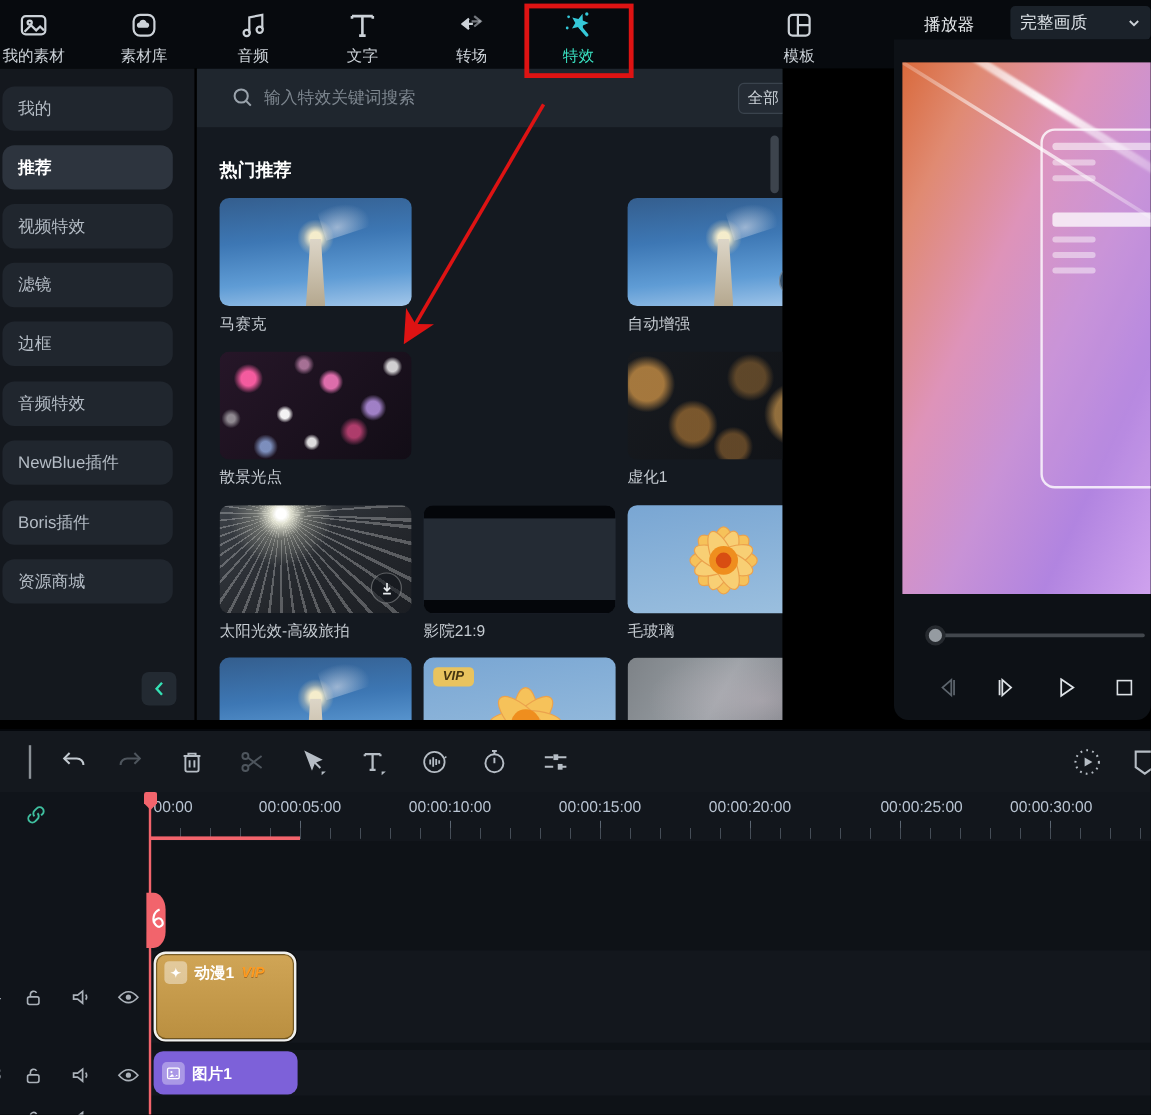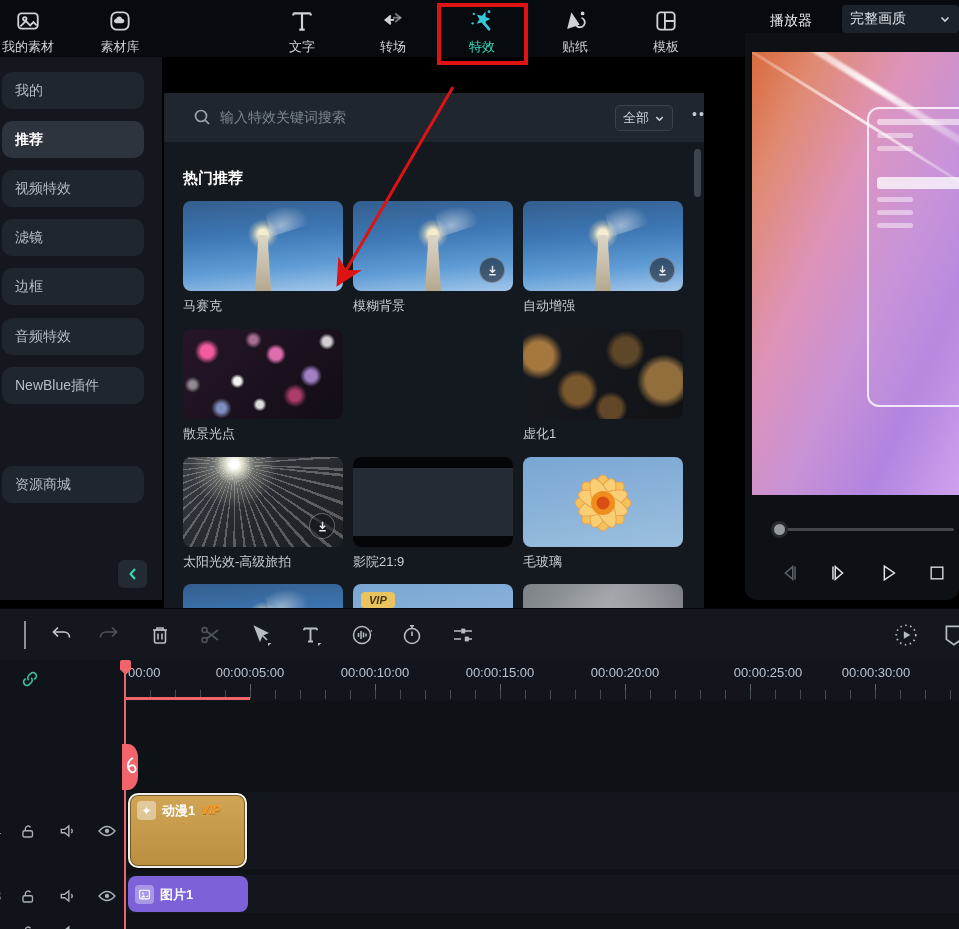--- a/index.html
+++ b/index.html
@@ -30,22 +30,22 @@
       border-radius:10px; display:flex; align-items:center; padding-left:13px;
       color:#b4bcc5; font-size:14px; cursor:pointer; }
   .side-item.active { background:#2d343e; color:#fff; font-weight:bold; }
   .s0{top:15px}.s1{top:64px}.s2{top:113px}.s3{top:162px}.s4{top:211px}
   .s5{top:261px}.s6{top:310px}.s7{top:360px}.s8{top:409px}
   .collapse-btn { position:absolute; left:118px; top:503px; width:29px; height:28px;
       background:#232a32; border-radius:6px; display:flex; align-items:center;
       justify-content:center; cursor:pointer; }
 
   
-  .effects-panel { position:absolute; left:164px; top:57px; width:540px; height:543px;
-      background:#141920; overflow:hidden;margin-top:36px; }
+  .effects-panel { position:absolute; left:164px; top:57px; width:488px; height:543px;
+      background:#141920; overflow:hidden; }
   .search-row { position:absolute; left:0; top:0; width:576px; height:49px; background:#1f262e; }
   .search-icon { position:absolute; left:28px; top:14px; }
   .search-input { position:absolute; left:56px; top:10px; width:340px; height:28px;
       background:transparent; border:none; outline:none; color:#b8bfc7; font-size:14px;
       font-family:inherit; }
   .search-input::placeholder { color:#7d868f; }
   .filter-pill { position:absolute; left:451px; top:12px; width:58px; height:26px;
       background:#242b34; border:1px solid #3a434d; border-radius:5px; display:flex;
       align-items:center; justify-content:space-between; padding:0 7px;
       color:#ced4da; font-size:13px; cursor:pointer; }
@@ -216,20 +216,30 @@
     </div>
     <div class="nav-tab nt1">
       <div class="nicon">
         <svg class="ic" width="26" height="26" viewBox="0 0 24 24" fill="none" stroke="#ccd2d8" stroke-width="1.7">
           <rect x="4" y="4" width="16" height="16" rx="5"></rect>
             <path d="M8.5 14c-1.2 0-2-.9-2-2s.9-2 2-2c.2-1.4 1.6-2.4 3.1-2.2 1.2.2 2.1 1 2.3 2.2 1.2 0 2.1.9 2.1 2s-.9 2-2 2z" fill="#ccd2d8" stroke="none"></path>
         </svg>
       </div>
       <div class="nlabel">素材库</div>
     </div>
+    <div class="nav-tab nt2">
+      <div class="nicon">
+        <svg class="ic" width="26" height="26" viewBox="0 0 24 24" fill="none" stroke="#ccd2d8" stroke-width="1.7">
+          <path d="M9 18V6l10-2v11"></path>
+            <circle cx="7" cy="18" r="2.4"></circle>
+            <circle cx="17" cy="15.5" r="2.4"></circle>
+        </svg>
+      </div>
+      <div class="nlabel">音频</div>
+    </div>
     <div class="nav-tab nt3">
       <div class="nicon">
         <svg class="ic" width="26" height="26" viewBox="0 0 24 24" fill="none" stroke="#ccd2d8" stroke-width="2">
           <path d="M4 5h16M4 5v2M20 5v2M12 5v15M9.5 20h5"></path>
         </svg>
       </div>
       <div class="nlabel">文字</div>
     </div>
     <div class="nav-tab nt4">
       <div class="nicon">
@@ -247,30 +257,20 @@
         <svg class="ic" width="28" height="28" viewBox="0 0 24 24">
           <polygon points="12,3 14,8.5 19.5,9 15.5,12.7 16.8,18.2 12,15.2 7.2,18.2 8.5,12.7 4.5,9 10,8.5" fill="#35c8d8" transform="rotate(18 12 12) scale(.82) translate(3 1)"></polygon>
           <path d="M13 13l5 6" stroke="#35c8d8" stroke-width="2.4" stroke-linecap="round"></path>
           <circle cx="5" cy="6" r="1" fill="#35c8d8"></circle>
             <circle cx="18" cy="4" r="1.2" fill="#35c8d8"></circle>
             <circle cx="4" cy="14" r="1" fill="#35c8d8"></circle>
         </svg>
       </div>
       <div class="nlabel">特效</div>
     </div>
-    <div class="nav-tab nt6">
-      <div class="nicon">
-        <svg class="ic" width="26" height="26" viewBox="0 0 24 24" fill="none" stroke="#ccd2d8" stroke-width="1.7">
-          <path d="M6 18L9 6l6 9z" fill="#ccd2d8"></path>
-            <path d="M13 16a4.5 4.5 0 1 0 5-7"></path>
-            <circle cx="19" cy="5" r=".9" fill="#ccd2d8"></circle>
-        </svg>
-      </div>
-      <div class="nlabel">贴纸</div>
-    </div>
     <div class="nav-tab nt7">
       <div class="nicon">
         <svg class="ic" width="26" height="26" viewBox="0 0 24 24" fill="none" stroke="#ccd2d8" stroke-width="1.7">
           <rect x="4" y="4" width="16" height="16" rx="3"></rect>
             <path d="M11 4v16M11 12h9"></path>
         </svg>
       </div>
       <div class="nlabel">模板</div>
     </div>
 
@@ -300,20 +300,23 @@
       </div>
     <div class="side-item s4">
         <span>边框</span>
       </div>
     <div class="side-item s5">
         <span>音频特效</span>
       </div>
     <div class="side-item s6">
         <span>NewBlue插件</span>
       </div>
+    <div class="side-item s7">
+        <span>Boris插件</span>
+      </div>
     <div class="side-item s8">
         <span>资源商城</span>
       </div>
     <div class="collapse-btn">
       <svg class="ic" width="12" height="14" viewBox="0 0 12 14" fill="none" stroke="#35e0b4" stroke-width="2">
           <path d="M8 2L3.5 7 8 12"></path>
         </svg>
     </div>
   </div>
 
@@ -333,31 +336,20 @@
       <div class="more-dots">•••</div>
     </div>
 
     <div class="section-title">热门推荐</div>
 
     <div class="card c0">
       <div class="thumb t-lighthouse">
           <div class="smoke"></div>
         </div>
       <div class="card-label">马赛克</div>
-    </div>
-    <div class="card c1">
-      <div class="thumb t-lighthouse">
-          <div class="smoke"></div>
-        <div class="dl-badge">
-          <svg class="ic" width="13" height="13" viewBox="0 0 14 14" fill="none" stroke="#e8ebee" stroke-width="1.5">
-              <path d="M7 2v7M4.2 6.2L7 9l2.8-2.8M3.5 11.5h7"></path>
-            </svg>
-        </div>
-      </div>
-      <div class="card-label">模糊背景</div>
     </div>
     <div class="card c2">
       <div class="thumb t-lighthouse">
           <div class="smoke"></div>
         <div class="dl-badge">
           <svg class="ic" width="13" height="13" viewBox="0 0 14 14" fill="none" stroke="#e8ebee" stroke-width="1.5">
               <path d="M7 2v7M4.2 6.2L7 9l2.8-2.8M3.5 11.5h7"></path>
             </svg>
         </div>
       </div>

